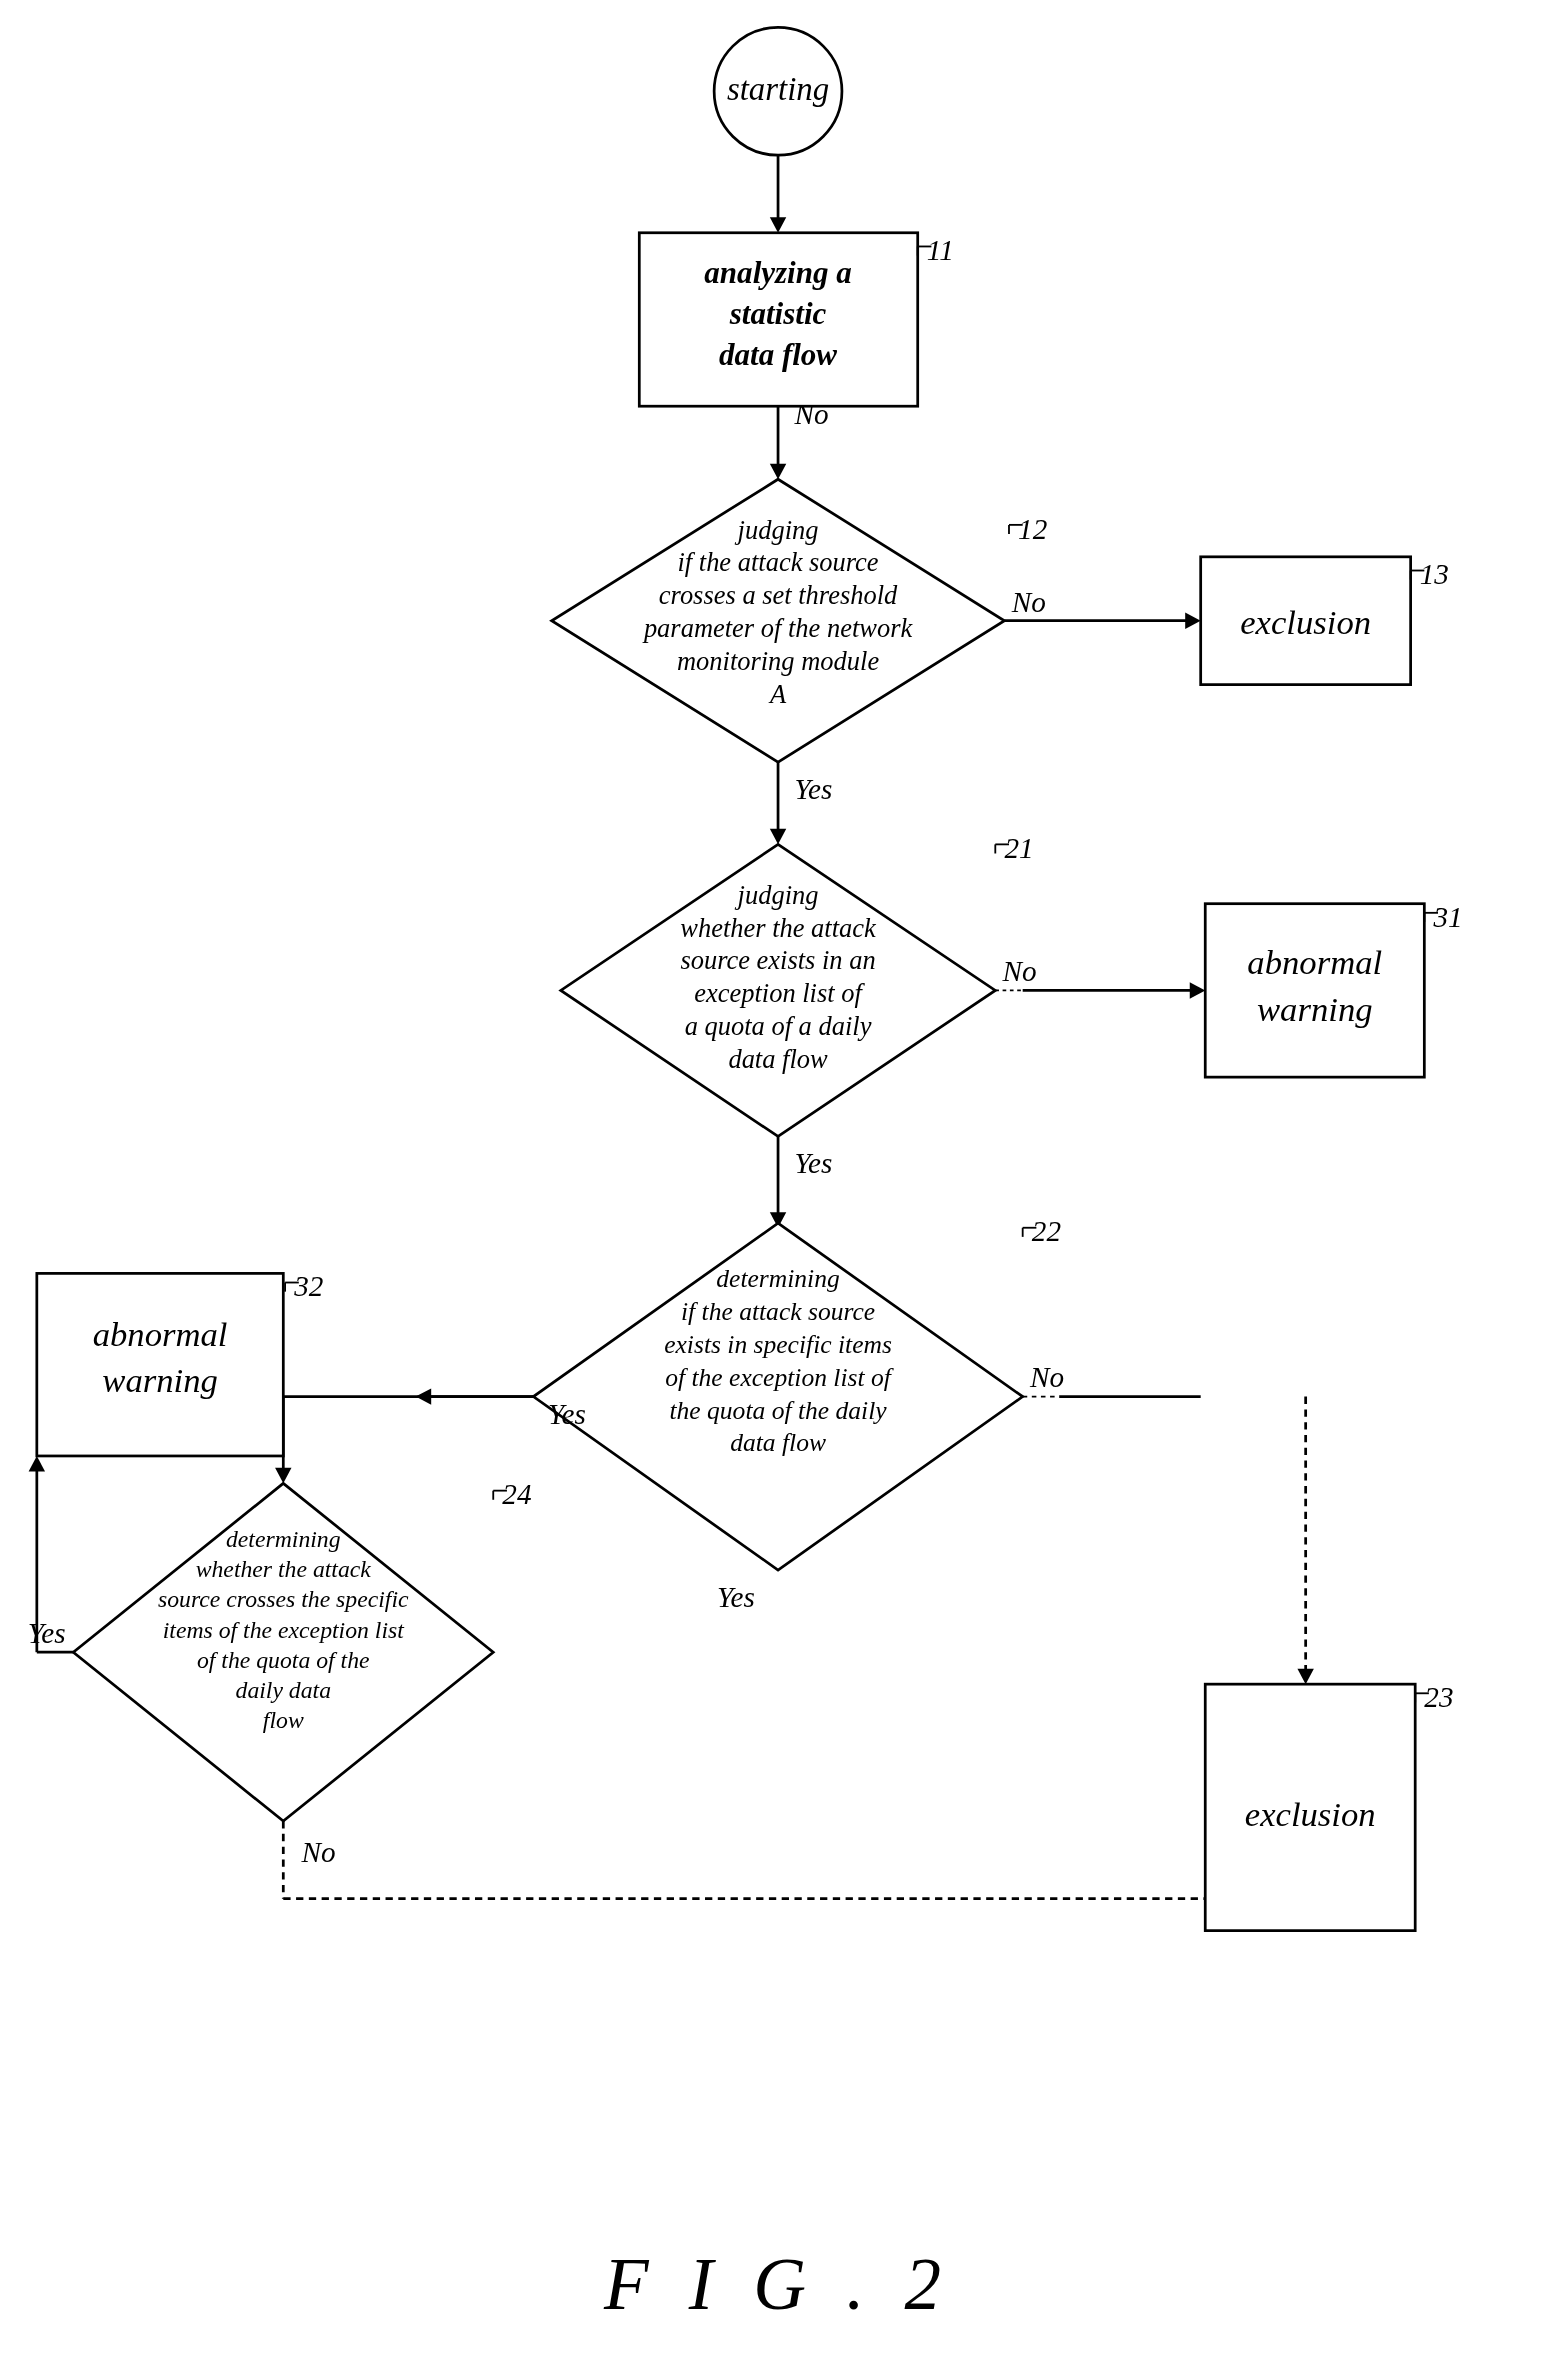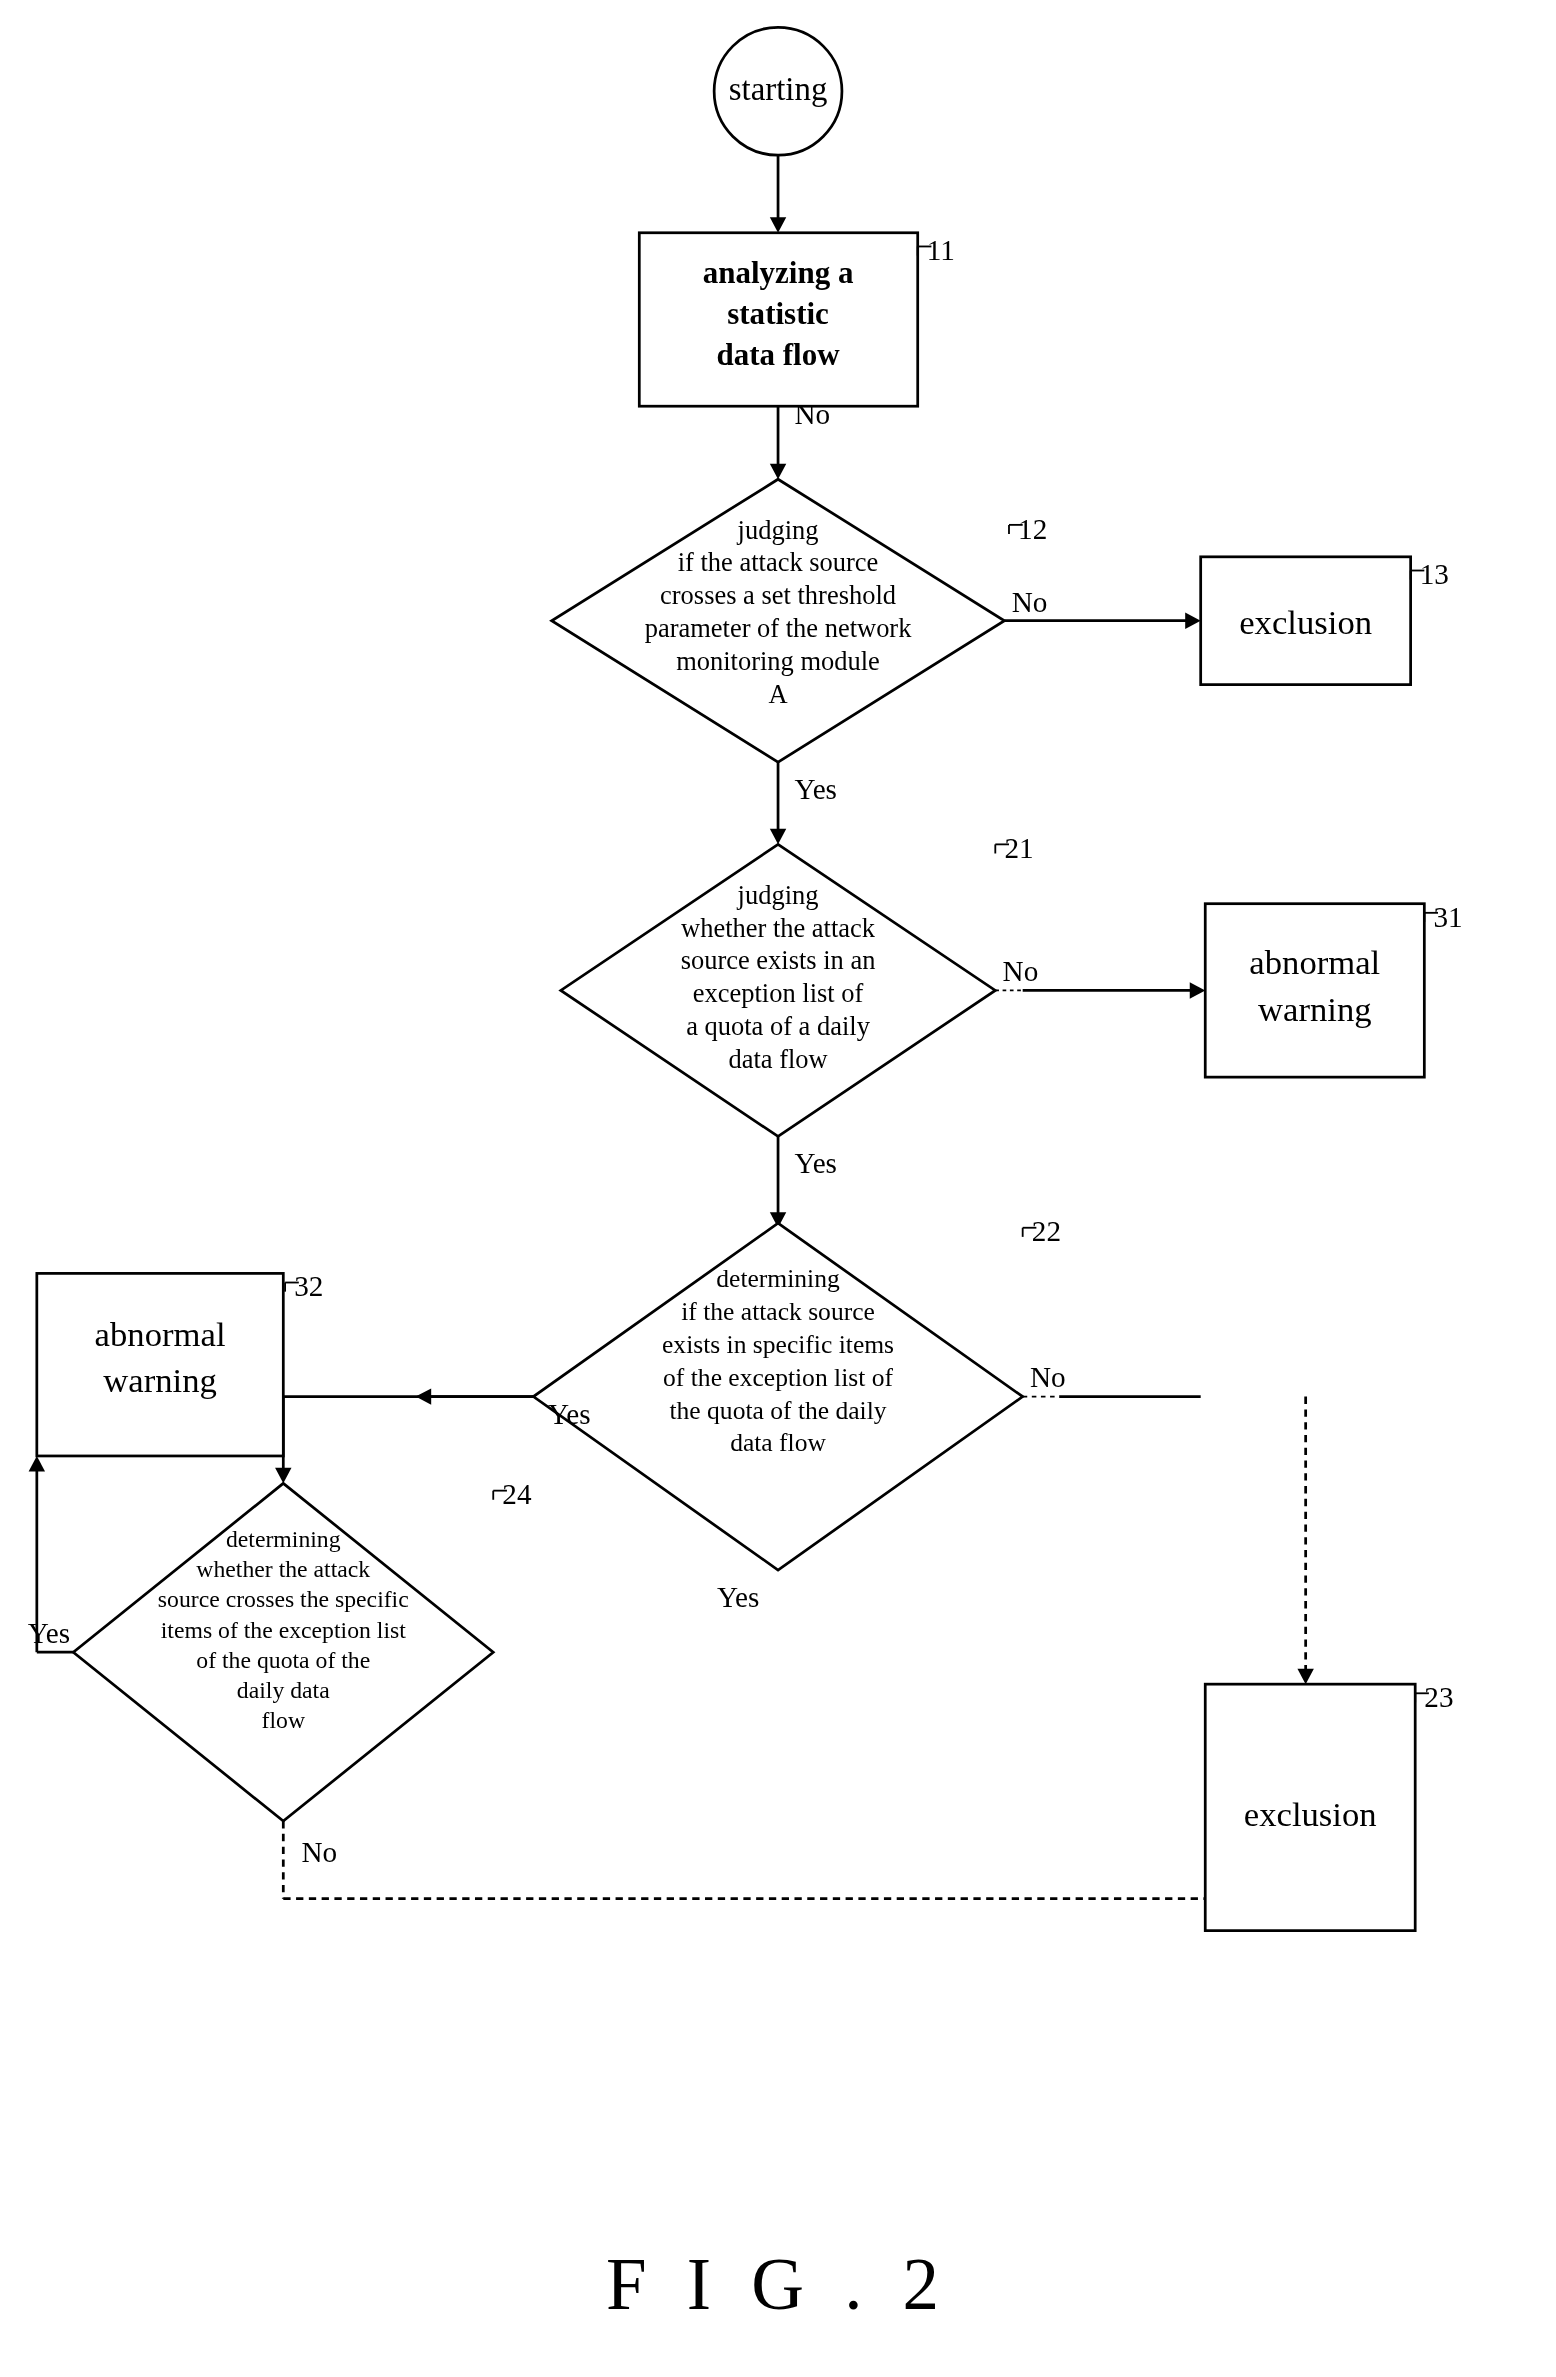--- a/index.html
+++ b/index.html
@@ -10,20 +10,21 @@
       height: 2377px;
       position: relative;
       overflow: hidden;
     }
 
     .diagram-container {
       position: absolute;
       top: 0; left: 0;
       width: 1557px;
       height: 2242px;
+      font-style: italic;
     }
 
     svg {
       width: 1557px;
       height: 2377px;
     }
   </style>
 </head>
 <body>
 

